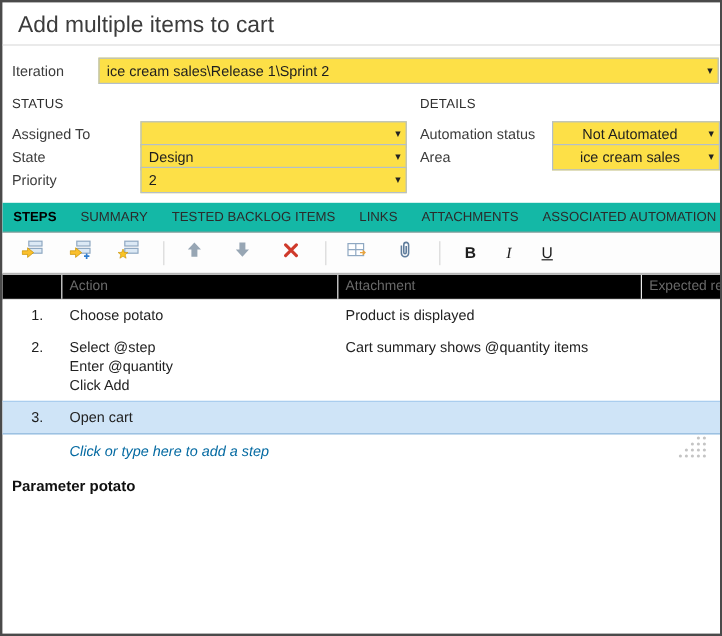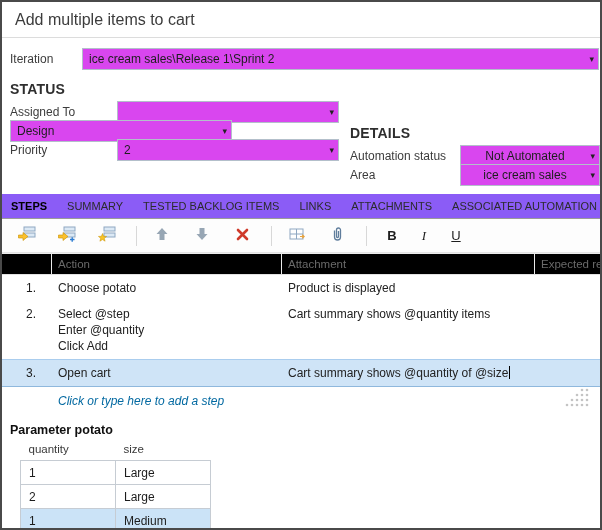--- a/index.html
+++ b/index.html
@@ -6,49 +6,49 @@
   body { margin: 0; background: #ffffff; font-family: "Liberation Sans", sans-serif; }
   .window {
     width: 602px; height: 530px;
     border: 2px solid #4a4a4a;
     background: #fff;
     overflow: hidden;
     position: relative;
     color: #222;
   }
   .titlebar {
-    font-size: 16px; color: #3c3c3c;
+    font-size: 19px; color: #3c3c3c;
     padding: 9px 12px 8px 13px;
     border-bottom: 1px solid #dcdcdc;
     height: 36px;
   }
   
   .iter-row { display: flex; align-items: center; margin: 10px 1px 10px 8px; height: 21px; }
   .iter-row > label { width: 72px; font-size: 12px; color: #3c3c3c; flex: none; }
   .combo {
-    position: relative; height: 22px; border: 1px solid #b3bfca; background: #d946ef;
+    position: relative; height: 22px; border: 1px solid #b3bfca; background: #fde047;
     display: flex; align-items: center; padding: 0 16px 0 6px; font-size: 12px; color: #1e1e1e;
     overflow: hidden; white-space: nowrap;
   }
   .iter-row .combo { flex: 1; }
   .carrow { position: absolute; right: 4px; top: 50%; transform: translateY(-50%); font-size: 9px; color: #222; line-height: 1; }
   
   .form { display: flex; margin-left: 8px; }
   .form-left { width: 330px; flex: none; }
-  .form-right { flex: 1; margin-left: 10px; margin-top: 44px; }
-  .section-h { font-size: 14px; font-weight: bold; color: #2e2e2e; margin: 2px 0 9px 0; letter-spacing: .2px; height: 14px; }
+  .form-right { flex: 1; margin-left: 10px; }
+  .section-h { font-size: 11px; font-weight: normal; color: #2e2e2e; margin: 2px 0 9px 0; letter-spacing: .2px; height: 14px; }
   .frow { display: flex; align-items: center; margin-bottom: 4px; height: 15px; }
   .frow > label { font-size: 12px; color: #3c3c3c; flex: none; }
   .form-left .frow > label { width: 107px; }
   .form-right .frow > label { width: 110px; }
   .form-left .frow .combo { width: 222px; flex: none; }
   .form-right .frow .combo { flex: 1; justify-content: center; }
   
   .tabs {
-    margin-top: 8px; height: 25px; background: #8b5cf6;
+    margin-top: 8px; height: 25px; background: #14b8a6;
     border-bottom: 1px solid #9a9a9a;
     display: flex; align-items: center; padding-left: 6px;
   }
   .tab { font-size: 11px; color: #2b2b2b; padding: 0 10px; height: 100%; display: flex; align-items: center; white-space: nowrap; }
   .tab:first-child { padding-left: 3px; }
   .tab.active { font-weight: bold; color: #000; }
   
   .toolbar {
     height: 34px; display: flex; align-items: center;
     padding-left: 12px; background: #fdfdfd; border-bottom: 1px solid #e4e4e4;
@@ -104,20 +104,21 @@
     <div class="form-left">
       <div class="section-h">STATUS</div>
       <div class="frow">
         <label>Assigned To</label>
         <div class="combo">
           <span class="cval"></span>
           <span class="carrow">▾</span>
         </div>
       </div>
       <div class="frow">
+        <label>State</label>
         <div class="combo">
           <span class="cval">Design</span>
           <span class="carrow">▾</span>
         </div>
       </div>
       <div class="frow">
         <label>Priority</label>
         <div class="combo">
           <span class="cval">2</span>
           <span class="carrow">▾</span>
@@ -247,23 +248,20 @@
       <div class="cell-action">Select @step
 Enter @quantity
 Click Add</div>
       <div class="cell-exp">Cart summary shows @quantity items</div>
       <div></div>
     </div>
 
     <div class="grid-row selected">
       <div class="cell-num">3.</div>
       <div class="cell-action">Open cart</div>
-      <div class="cell-exp">
-        <span>Cart summary shows @quantity of @size</span><span class="caret"></span>
-      </div>
       <div></div>
     </div>
 
     <div class="add-hint">Click or type here to add a step</div>
 
     <svg class="grip" width="30" height="22" viewBox="0 0 30 22">
       <g fill="#c4c4c4">
         <circle cx="22" cy="3" r="1.3"></circle>
           <circle cx="27" cy="3" r="1.3"></circle>
         <circle cx="17" cy="8" r="1.3"></circle>
@@ -277,37 +275,15 @@
           <circle cx="12" cy="18" r="1.3"></circle>
           <circle cx="17" cy="18" r="1.3"></circle>
           <circle cx="22" cy="18" r="1.3"></circle>
           <circle cx="27" cy="18" r="1.3"></circle>
       </g>
     </svg>
   </div>
 
   <div class="params">
     <div class="params-h">Parameter potato</div>
-    <table class="params-table">
-      <thead>
-        <tr>
-          <th>quantity</th>
-          <th>size</th>
-        </tr>
-      </thead>
-      <tbody>
-        <tr>
-          <td>1</td>
-          <td>Large</td>
-        </tr>
-        <tr>
-          <td>2</td>
-          <td>Large</td>
-        </tr>
-        <tr class="selected">
-          <td>1</td>
-          <td>Medium</td>
-        </tr>
-      </tbody>
-    </table>
   </div>
 
 </div>
 
 </body></html>

